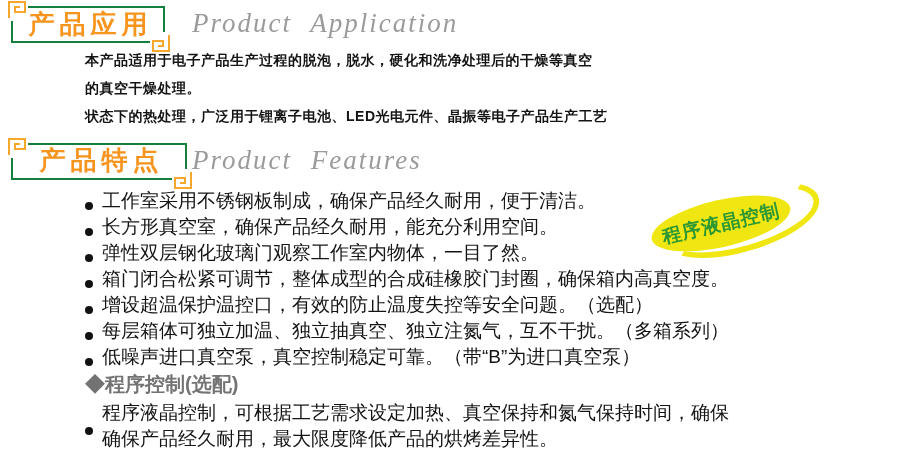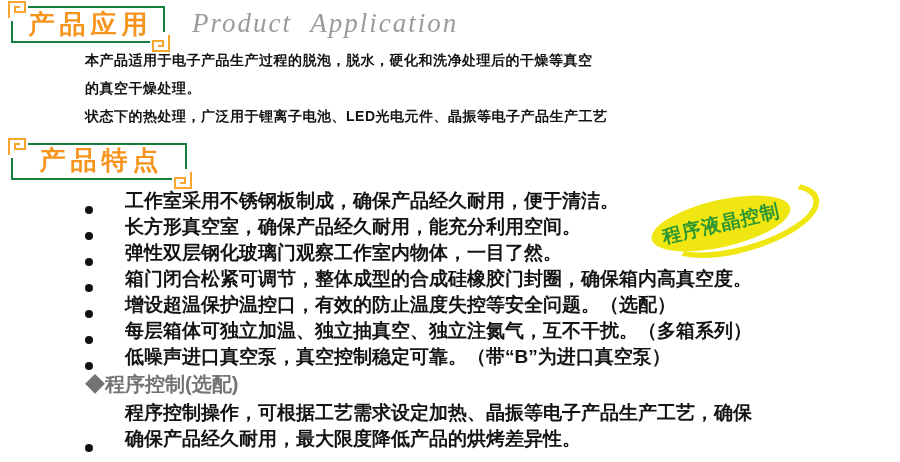--- a/index.html
+++ b/index.html
@@ -26,22 +26,22 @@
     white-space:nowrap;
   }
   
   .para {
     position:absolute; left:85px; top:46px; width:805px;
     font-size:14px; line-height:28px; font-weight:600; letter-spacing:0.5px;
   }
   
   .feature-list { position:absolute; left:85px; top:188px; list-style:none; }
   .feature-list li, .program-item {
-    display:flex; align-items:flex-end;
-    font-size:19px; line-height:26px; font-weight:700; white-space:nowrap;gap:23px;
+    display:flex; align-items:center;
+    font-size:19px; line-height:26px; font-weight:400; white-space:nowrap;
   }
   .dot {
     flex:none; width:8px; height:8px; border-radius:50%; background:#111111;
     margin:9px 9px 0 0;
   }
   
   .badge { position:absolute; left:638px; top:184px; width:205px; height:84px; }
   .badge-swoosh {
     position:absolute; left:22px; top:4px; width:162px; height:64px;
     border-radius:50%; border:6px solid transparent;
@@ -87,20 +87,21 @@
 
   <div class="sec-frame" style="left:11px; top:143px; width:176px; height:37px;align-items:flex-end;">
     <svg class="fret tl" width="22" height="22" viewBox="0 0 22 22">
       <path d="M3 19 L3 3 L19 3 L19 13 L9 13 L9 8 L14 8" fill="none" stroke="#f6a72c" stroke-width="2"></path>
     </svg>
     <svg class="fret br" width="22" height="22" viewBox="0 0 22 22">
       <path d="M3 19 L3 3 L19 3 L19 13 L9 13 L9 8 L14 8" fill="none" stroke="#f6a72c" stroke-width="2"></path>
     </svg>
     <span class="sec-title">产品特点</span>
   </div>
+  <span class="sec-subtitle" style="left:192px; top:145px;">Product Features</span>
 
   <div class="badge">
     <div class="badge-swoosh"></div>
     <div class="badge-pill">
       <span>程序液晶控制</span>
     </div>
   </div>
 
   <ul class="feature-list">
     <li>
@@ -131,18 +132,18 @@
       <span class="dot"></span>
       <span>低噪声进口真空泵，真空控制稳定可靠。（带“B”为进口真空泵）</span>
     </li>
   </ul>
 
   <div class="subheading">◆程序控制(选配)</div>
 
   <div class="program-item">
     <span class="dot"></span>
     <div>
-      <div>程序控制操作，可根据工艺需求设定加热、晶振等电子产品生产工艺，确保</div>
+      <div>程序液晶控制，可根据工艺需求设定加热、真空保持和氮气保持时间，确保</div>
       <div>确保产品经久耐用，最大限度降低产品的烘烤差异性。</div>
     </div>
   </div>
 
 </div>
 
 </body></html>

